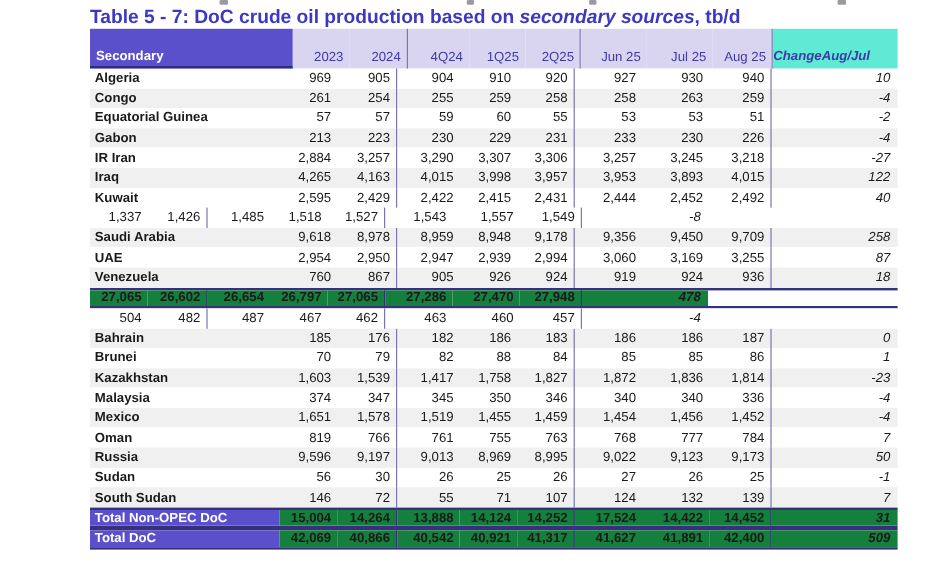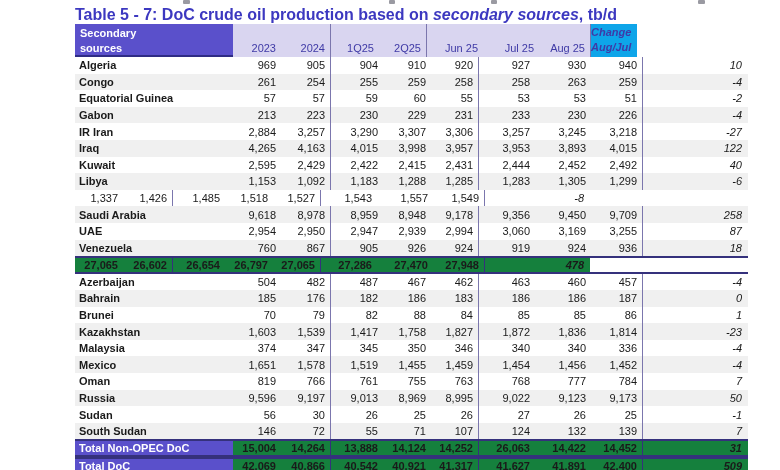--- a/index.html
+++ b/index.html
@@ -38,36 +38,36 @@
   .c5 { width: 56px; } .c6 { width: 56px; } .c7 { width: 52px; }
   .c-change { width: 105px; }
   .div-r { border-right: 1px solid #7b76ad; }
 
   .stripe-odd  { background: #ffffff; }
   .stripe-even { background: #f0f0f0; }
 
   
   .hdr { display: flex; height: 33px; }
   .hdr .h-label {
-    width: 158px; box-sizing: border-box;
+    width: 174px; box-sizing: border-box;
     background: #5a50cb; color: #ffffff; font-weight: 700;
-    padding: 2px 0 1px 5px; line-height: 14.5px;
+    padding: 16px 0 1px 5px; line-height: 14.5px;
     border-bottom: 2px solid #2f2c85;
     display: flex; flex-direction: column; justify-content: space-between;
   }
   .hdr .h-cell {
     box-sizing: border-box; background: #d9d5f0; color: #3f3aa6;
     font-weight: 400; display: flex; align-items: flex-end; justify-content: flex-end;
     padding: 0 5px 3px 0;
   }
   .hdr .h-change {
-    box-sizing: border-box; background: #0ea5e9; color: #3f3aa6;
+    box-sizing: border-box; background: #5eead4; color: #3f3aa6;
     font-weight: 700; font-style: italic; text-align: right;
-    display: flex; flex-direction: column; justify-content: flex-end; align-items: flex-end;
-    padding: 0 6px 3px 0; line-height: 14.5px;
+    display: flex; flex-direction: row; justify-content: flex-end; align-items: flex-end;
+    padding: 0 23px 3px 0; line-height: 14.5px;
   }
 
   
   .total-row { height: 17.4px; border-top: 2px solid #35317c; border-bottom: 2px solid #35317c; box-sizing: border-box; }
   .total-row .cell { background: #15803d; }
   .total-row .lab { background: #5a50cb; color: #ffffff; white-space: pre; }
   .total-row .num, .total-row .chg { font-weight: 700; }
   .total-row .div-r { border-right: 1px solid #35317c; }
 </style>
 </head>
@@ -81,20 +81,21 @@
 <div class="doc-title"><span>Table 5 - 7: DoC crude oil production based on </span><span class="ital">secondary sources</span><span>, tb/d</span></div>
 
 <div class="tbl">
   <div class="hdr">
     <div class="h-label">
       <span>Secondary</span>
       <span>sources</span>
     </div>
     <div class="h-cell c0">2023</div>
     <div class="h-cell c1 div-r">2024</div>
+    <div class="h-cell c2">4Q24</div>
     <div class="h-cell c3">1Q25</div>
     <div class="h-cell c4 div-r">2Q25</div>
     <div class="h-cell c5">Jun 25</div>
     <div class="h-cell c6">Jul 25</div>
     <div class="h-cell c7 div-r">Aug 25</div>
     <div class="h-change">
       <span>Change</span>
       <span>Aug/Jul</span>
     </div>
   </div>
@@ -176,32 +177,20 @@
         <div class="cell num c0">2,595</div>
         <div class="cell num c1 div-r">2,429</div>
         <div class="cell num c2">2,422</div>
         <div class="cell num c3">2,415</div>
         <div class="cell num c4 div-r">2,431</div>
         <div class="cell num c5">2,444</div>
         <div class="cell num c6">2,452</div>
         <div class="cell num c7 div-r">2,492</div>
         <div class="cell chg c-change">40</div>
       </div>
-      <div class="row stripe-even">
-        <div class="cell lab c-label">Libya</div>
-        <div class="cell num c0">1,153</div>
-        <div class="cell num c1 div-r">1,092</div>
-        <div class="cell num c2">1,183</div>
-        <div class="cell num c3">1,288</div>
-        <div class="cell num c4 div-r">1,285</div>
-        <div class="cell num c5">1,283</div>
-        <div class="cell num c6">1,305</div>
-        <div class="cell num c7 div-r">1,299</div>
-        <div class="cell chg c-change">-6</div>
-      </div>
       <div class="row stripe-odd">
         <div class="cell num c0">1,337</div>
         <div class="cell num c1 div-r">1,426</div>
         <div class="cell num c2">1,485</div>
         <div class="cell num c3">1,518</div>
         <div class="cell num c4 div-r">1,527</div>
         <div class="cell num c5">1,543</div>
         <div class="cell num c6">1,557</div>
         <div class="cell num c7 div-r">1,549</div>
         <div class="cell chg c-change">-8</div>
@@ -247,21 +236,20 @@
         <div class="cell num c1 div-r">26,602</div>
         <div class="cell num c2">26,654</div>
         <div class="cell num c3">26,797</div>
         <div class="cell num c4 div-r">27,065</div>
         <div class="cell num c5">27,286</div>
         <div class="cell num c6">27,470</div>
         <div class="cell num c7 div-r">27,948</div>
         <div class="cell chg c-change">478</div>
       </div>
       <div class="row stripe-odd">
-        <div class="cell lab c-label">Azerbaijan</div>
         <div class="cell num c0">504</div>
         <div class="cell num c1 div-r">482</div>
         <div class="cell num c2">487</div>
         <div class="cell num c3">467</div>
         <div class="cell num c4 div-r">462</div>
         <div class="cell num c5">463</div>
         <div class="cell num c6">460</div>
         <div class="cell num c7 div-r">457</div>
         <div class="cell chg c-change">-4</div>
       </div>
@@ -373,21 +361,21 @@
         <div class="cell num c7 div-r">139</div>
         <div class="cell chg c-change">7</div>
       </div>
       <div class="row total-row">
         <div class="cell lab c-label">Total Non-OPEC DoC</div>
         <div class="cell num c0">15,004</div>
         <div class="cell num c1 div-r">14,264</div>
         <div class="cell num c2">13,888</div>
         <div class="cell num c3">14,124</div>
         <div class="cell num c4 div-r">14,252</div>
-        <div class="cell num c5">26,063</div>
+        <div class="cell num c5">17,524</div>
         <div class="cell num c6">14,422</div>
         <div class="cell num c7 div-r">14,452</div>
         <div class="cell chg c-change">31</div>
       </div>
       <div class="row total-row">
         <div class="cell lab c-label">Total DoC</div>
         <div class="cell num c0">42,069</div>
         <div class="cell num c1 div-r">40,866</div>
         <div class="cell num c2">40,542</div>
         <div class="cell num c3">40,921</div>

